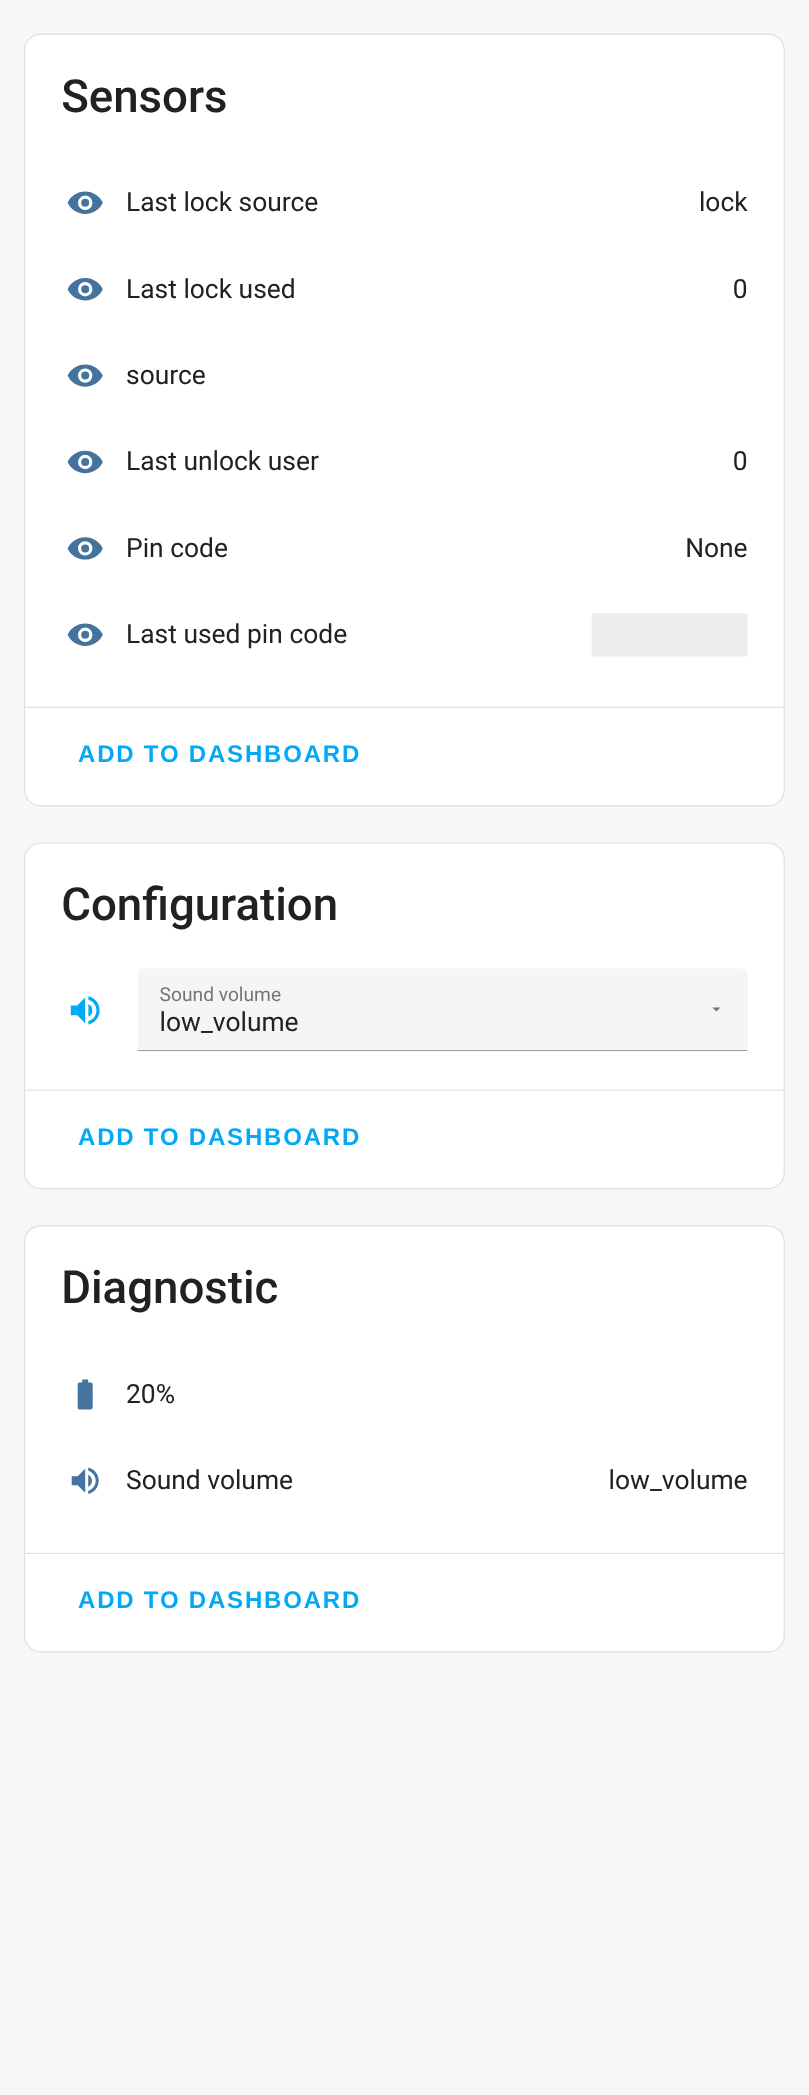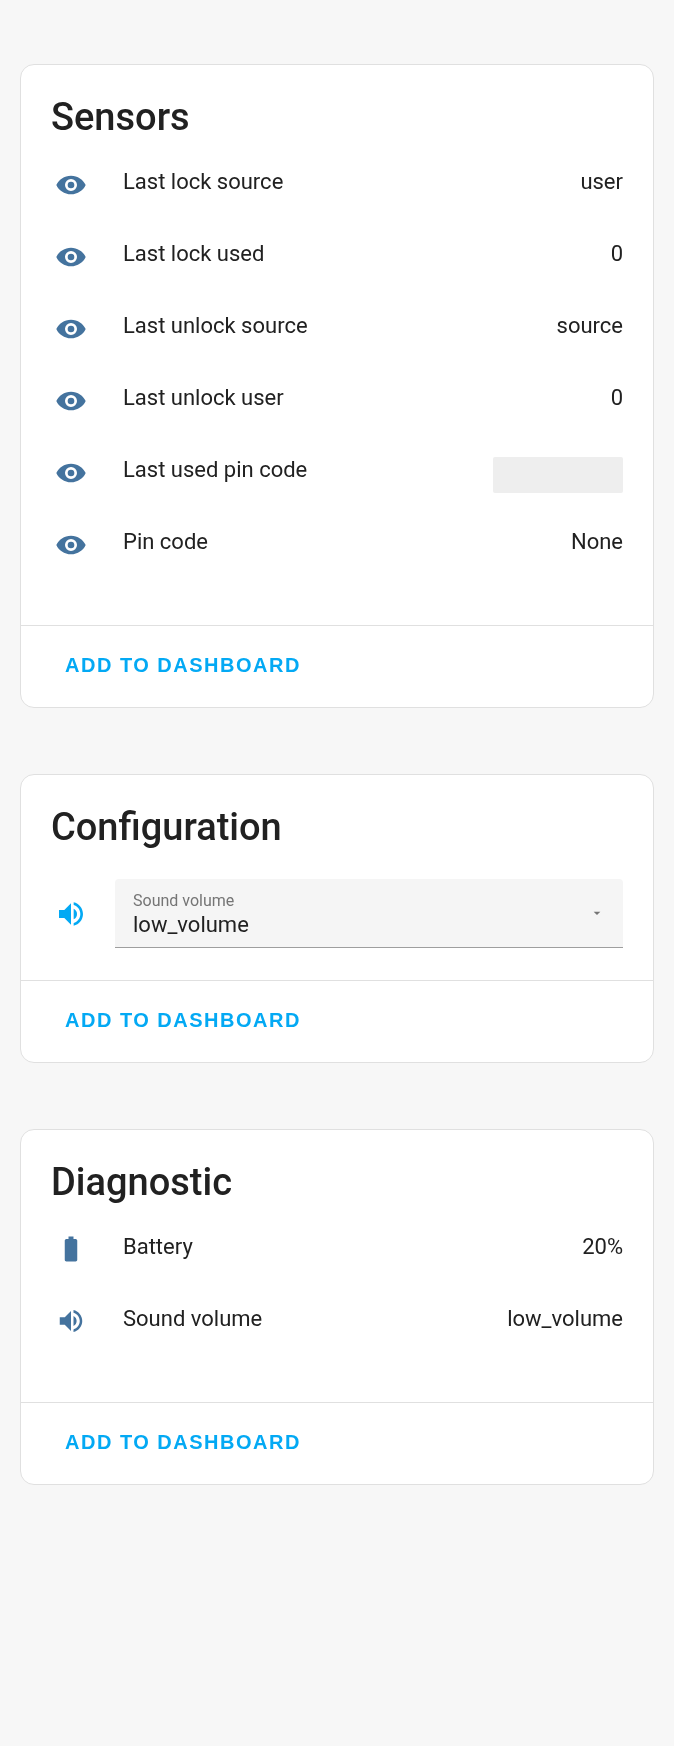--- a/index.html
+++ b/index.html
@@ -13,35 +13,34 @@
     padding: 28px 20px;
     display: flex;
     flex-direction: column;
     gap: 30px;
   }
   .card {
     background: #fff;
     border: 1px solid #e0e0e0;
     border-radius: 14px;
     overflow: hidden;
-    margin-top: 36px;
   }
   .card-body {
     padding: 30px 30px 24px 30px;
   }
   .card-title {
     font-size: 38px;
     font-weight: 500;
     color: #212121;
     margin-bottom: 30px;
   }
   .row {
     display: flex;
-    align-items: flex-start;
-    gap: 32px;
+    align-items: center;
+    gap: 14px;
     min-height: 72px;
   }
   .row .icon {
     width: 40px;
     display: flex;
     align-items: center;
     justify-content: center;
     color: #44739e;
   }
   .row .label {
@@ -126,71 +125,70 @@
     <div class="card-body">
       <h2 class="card-title">Sensors</h2>
 
       <div class="row">
         <span class="icon">
           <svg width="32" height="32" viewBox="0 0 24 24" fill="currentColor">
               <path d="M12 5C7 5 2.7 8.1 1 12c1.7 3.9 6 7 11 7s9.3-3.1 11-7c-1.7-3.9-6-7-11-7zm0 11.5A4.5 4.5 0 1 1 12 7.5a4.5 4.5 0 0 1 0 9zm0-7a2.5 2.5 0 1 0 0 5 2.5 2.5 0 0 0 0-5z"></path>
             </svg>
         </span>
         <span class="label">Last lock source</span>
-        <span class="value">user</span>
+        <span class="value">lock</span>
       </div>
 
       <div class="row">
         <span class="icon">
           <svg width="32" height="32" viewBox="0 0 24 24" fill="currentColor">
               <path d="M12 5C7 5 2.7 8.1 1 12c1.7 3.9 6 7 11 7s9.3-3.1 11-7c-1.7-3.9-6-7-11-7zm0 11.5A4.5 4.5 0 1 1 12 7.5a4.5 4.5 0 0 1 0 9zm0-7a2.5 2.5 0 1 0 0 5 2.5 2.5 0 0 0 0-5z"></path>
             </svg>
         </span>
         <span class="label">Last lock used</span>
         <span class="value">0</span>
       </div>
 
       <div class="row">
         <span class="icon">
           <svg width="32" height="32" viewBox="0 0 24 24" fill="currentColor">
               <path d="M12 5C7 5 2.7 8.1 1 12c1.7 3.9 6 7 11 7s9.3-3.1 11-7c-1.7-3.9-6-7-11-7zm0 11.5A4.5 4.5 0 1 1 12 7.5a4.5 4.5 0 0 1 0 9zm0-7a2.5 2.5 0 1 0 0 5 2.5 2.5 0 0 0 0-5z"></path>
             </svg>
         </span>
-        <span class="label">Last unlock source</span>
         <span class="value">source</span>
       </div>
 
       <div class="row">
         <span class="icon">
           <svg width="32" height="32" viewBox="0 0 24 24" fill="currentColor">
               <path d="M12 5C7 5 2.7 8.1 1 12c1.7 3.9 6 7 11 7s9.3-3.1 11-7c-1.7-3.9-6-7-11-7zm0 11.5A4.5 4.5 0 1 1 12 7.5a4.5 4.5 0 0 1 0 9zm0-7a2.5 2.5 0 1 0 0 5 2.5 2.5 0 0 0 0-5z"></path>
             </svg>
         </span>
         <span class="label">Last unlock user</span>
         <span class="value">0</span>
       </div>
 
       <div class="row">
         <span class="icon">
           <svg width="32" height="32" viewBox="0 0 24 24" fill="currentColor">
               <path d="M12 5C7 5 2.7 8.1 1 12c1.7 3.9 6 7 11 7s9.3-3.1 11-7c-1.7-3.9-6-7-11-7zm0 11.5A4.5 4.5 0 1 1 12 7.5a4.5 4.5 0 0 1 0 9zm0-7a2.5 2.5 0 1 0 0 5 2.5 2.5 0 0 0 0-5z"></path>
             </svg>
         </span>
+        <span class="label">Pin code</span>
+        <span class="value">None</span>
+      </div>
+
+      <div class="row">
+        <span class="icon">
+          <svg width="32" height="32" viewBox="0 0 24 24" fill="currentColor">
+              <path d="M12 5C7 5 2.7 8.1 1 12c1.7 3.9 6 7 11 7s9.3-3.1 11-7c-1.7-3.9-6-7-11-7zm0 11.5A4.5 4.5 0 1 1 12 7.5a4.5 4.5 0 0 1 0 9zm0-7a2.5 2.5 0 1 0 0 5 2.5 2.5 0 0 0 0-5z"></path>
+            </svg>
+        </span>
         <span class="label">Last used pin code</span>
         <span class="value redacted"></span>
-      </div>
-
-      <div class="row">
-        <span class="icon">
-          <svg width="32" height="32" viewBox="0 0 24 24" fill="currentColor">
-              <path d="M12 5C7 5 2.7 8.1 1 12c1.7 3.9 6 7 11 7s9.3-3.1 11-7c-1.7-3.9-6-7-11-7zm0 11.5A4.5 4.5 0 1 1 12 7.5a4.5 4.5 0 0 1 0 9zm0-7a2.5 2.5 0 1 0 0 5 2.5 2.5 0 0 0 0-5z"></path>
-            </svg>
-        </span>
-        <span class="label">Pin code</span>
-        <span class="value">None</span>
       </div>
 
     </div>
     <div class="card-footer">
       <button class="dash-btn">ADD TO DASHBOARD</button>
     </div>
   </div>
 
   <div class="card">
     <div class="card-body">
@@ -222,21 +220,20 @@
   <div class="card">
     <div class="card-body">
       <h2 class="card-title">Diagnostic</h2>
 
       <div class="row">
         <span class="icon">
           <svg width="30" height="30" viewBox="0 0 24 24" fill="currentColor">
               <path d="M15.67 4H14V2h-4v2H8.33C7.6 4 7 4.6 7 5.33v15.34C7 21.4 7.6 22 8.33 22h7.34c.73 0 1.33-.6 1.33-1.33V5.33C17 4.6 16.4 4 15.67 4z"></path>
             </svg>
         </span>
-        <span class="label">Battery</span>
         <span class="value">20%</span>
       </div>
 
 
       <div class="row">
         <span class="icon">
           <svg width="30" height="30" viewBox="0 0 24 24" fill="currentColor">
               <path d="M3 9v6h4l5 5V4L7 9H3zm13.5 3a4.5 4.5 0 0 0-2.5-4v8a4.5 4.5 0 0 0 2.5-4zM14 3.2v2.1c2.9.9 5 3.5 5 6.7s-2.1 5.8-5 6.7v2.1c4-.9 7-4.5 7-8.8s-3-7.9-7-8.8z"></path>
             </svg>
         </span>

